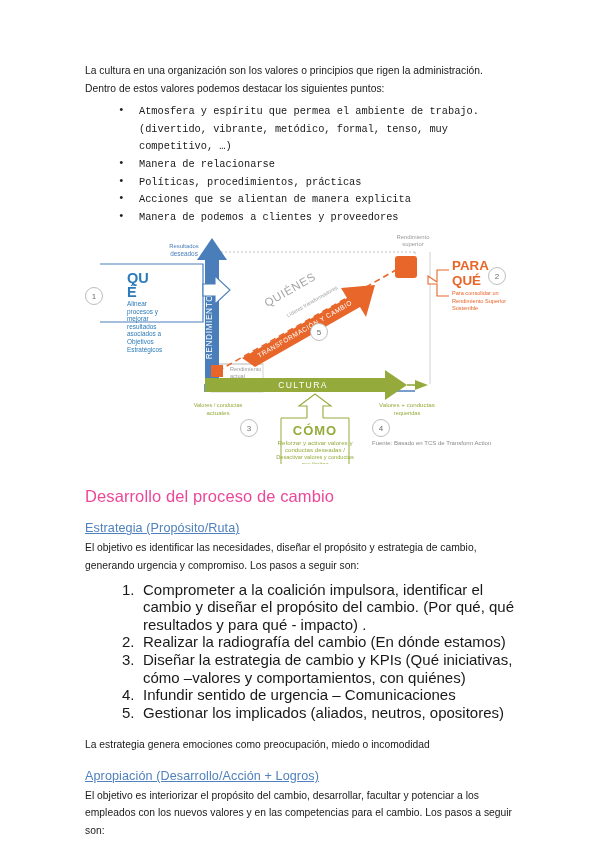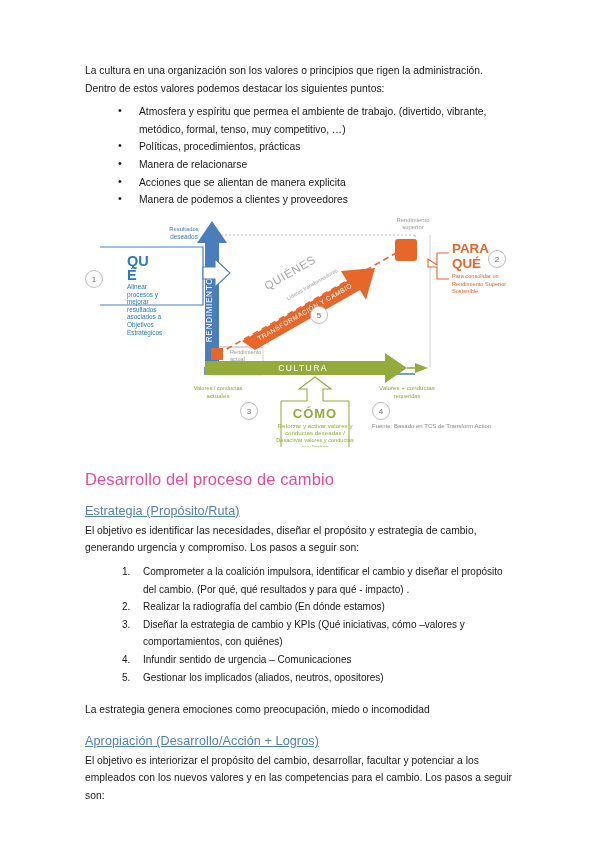--- a/index.html
+++ b/index.html
@@ -29,20 +29,21 @@
     font-size: 10.3px;
     line-height: 17.6px;
     margin: 0 0 6px 0;
     color: #191919;
     letter-spacing: 0.02px;
   }
   ul.bullets {
     margin: 6px 0 6px 0;
     padding-left: 33px;
     list-style: none;
+    font-family: Liberation Mono, monospace;
   }
   ul.bullets > li {
     font-size: 10.3px;
     line-height: 17.6px;
     color: #191919;
     position: relative;
     padding-left: 21px;
     margin-bottom: 0px;
   }
   ul.bullets > li::before {
@@ -53,21 +54,21 @@
     font-size: 11px;
     color: #191919;
   }
   ol.numbered {
     margin: 4px 0 4px 0;
     padding-left: 37px;
     list-style: none;
     counter-reset: numitem;
   }
   ol.numbered > li {
-    font-size: 10px;
+    font-size: 15px;
     line-height: 17.6px;
     color: #191919;
     position: relative;
     padding-left: 21px;
     counter-increment: numitem;
   }
   ol.numbered > li::before {
     content: counter(numitem) ".";
     position: absolute;
     left: 0;
@@ -104,22 +105,22 @@
 </head>
 <body>
 
 <div class="page">
   <div class="content">
 
     <p class="body-text">La cultura en una organización son los valores o principios que rigen la administración. Dentro de estos valores podemos destacar los siguientes puntos:</p>
 
     <ul class="bullets">
       <li>Atmosfera y espíritu que permea el ambiente de trabajo. (divertido, vibrante, metódico, formal, tenso, muy competitivo, …)</li>
+      <li>Manera de relacionarse</li>
       <li>Políticas, procedimientos, prácticas</li>
-      <li>Manera de relacionarse</li>
       <li>Acciones que se alientan de manera explicita</li>
       <li>Manera de podemos a clientes y proveedores</li>
     </ul>
 
     <div class="figure">
       <svg width="430" height="232" viewBox="0 0 430 232" xmlns="http://www.w3.org/2000/svg">
         <defs>
           <marker id="oarrow" markerWidth="10" markerHeight="10" refX="2" refY="4" orient="auto">
             <path d="M0,0 L8,4 L0,8 z" fill="#4a7ebb"></path>
           </marker>

